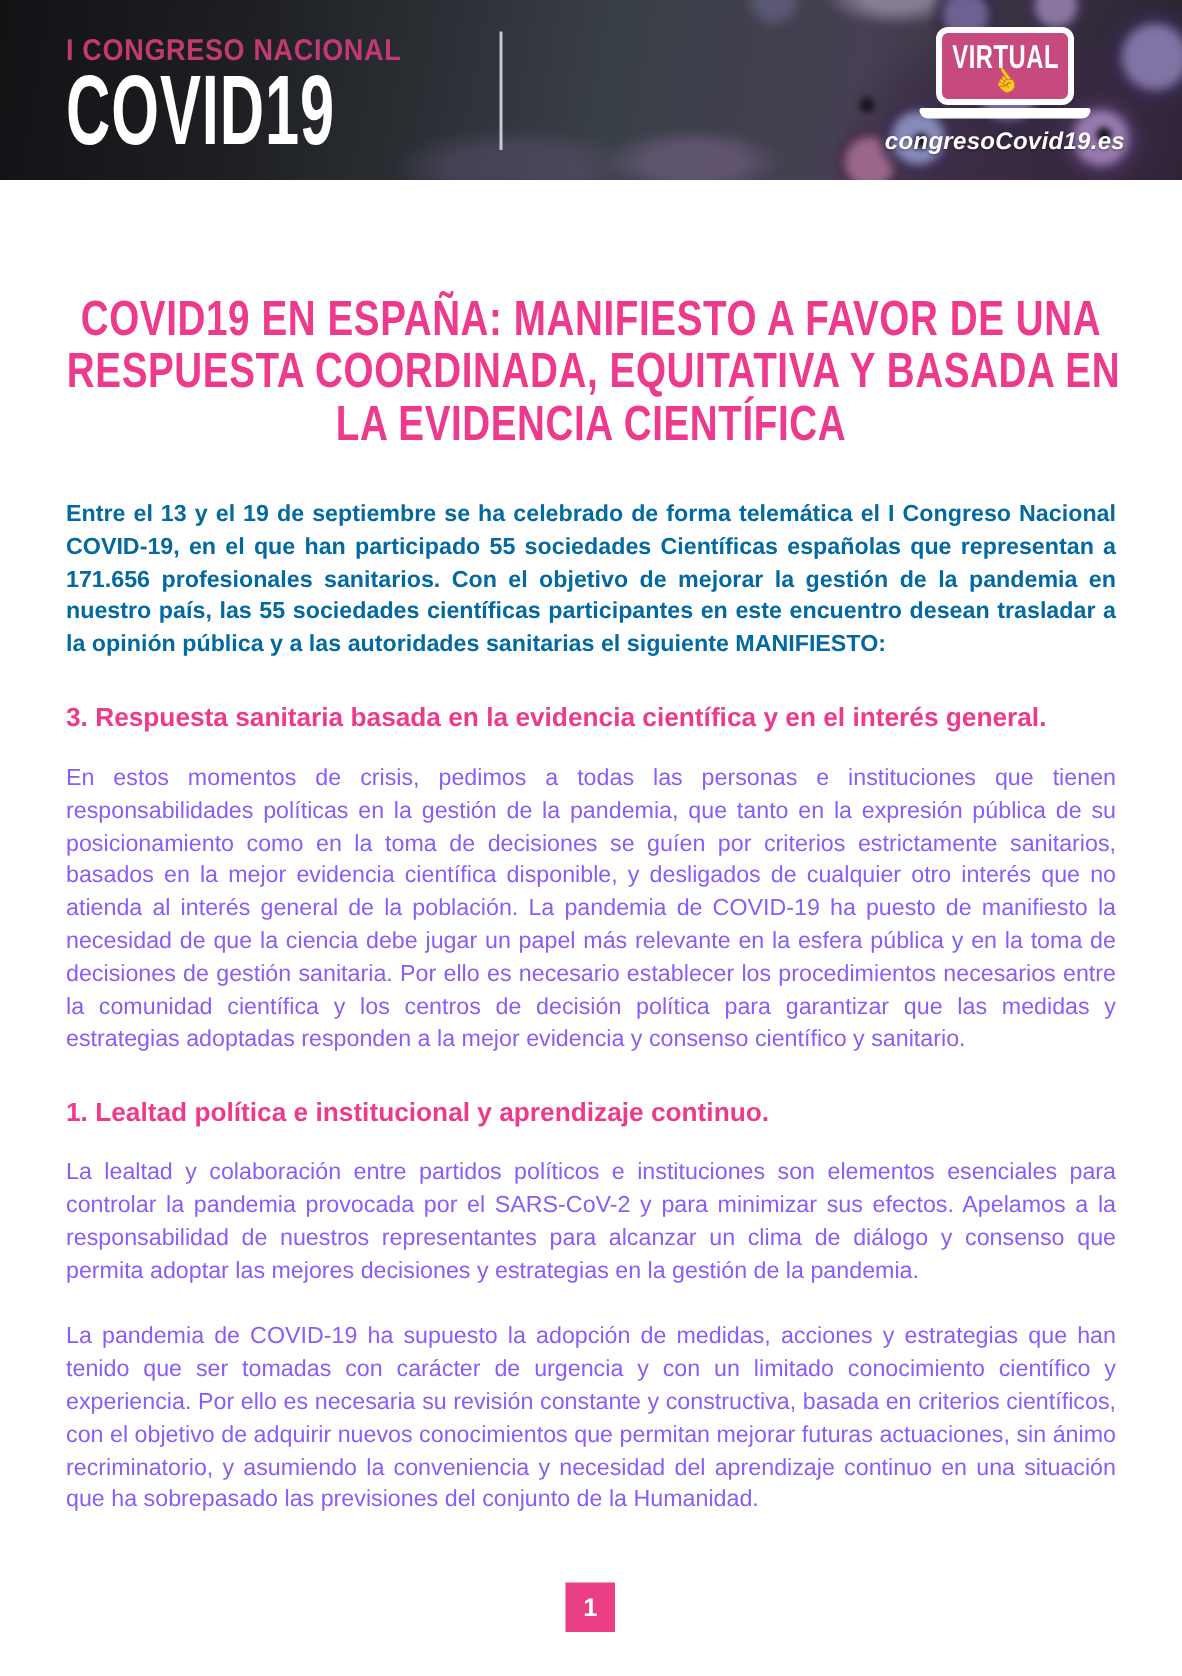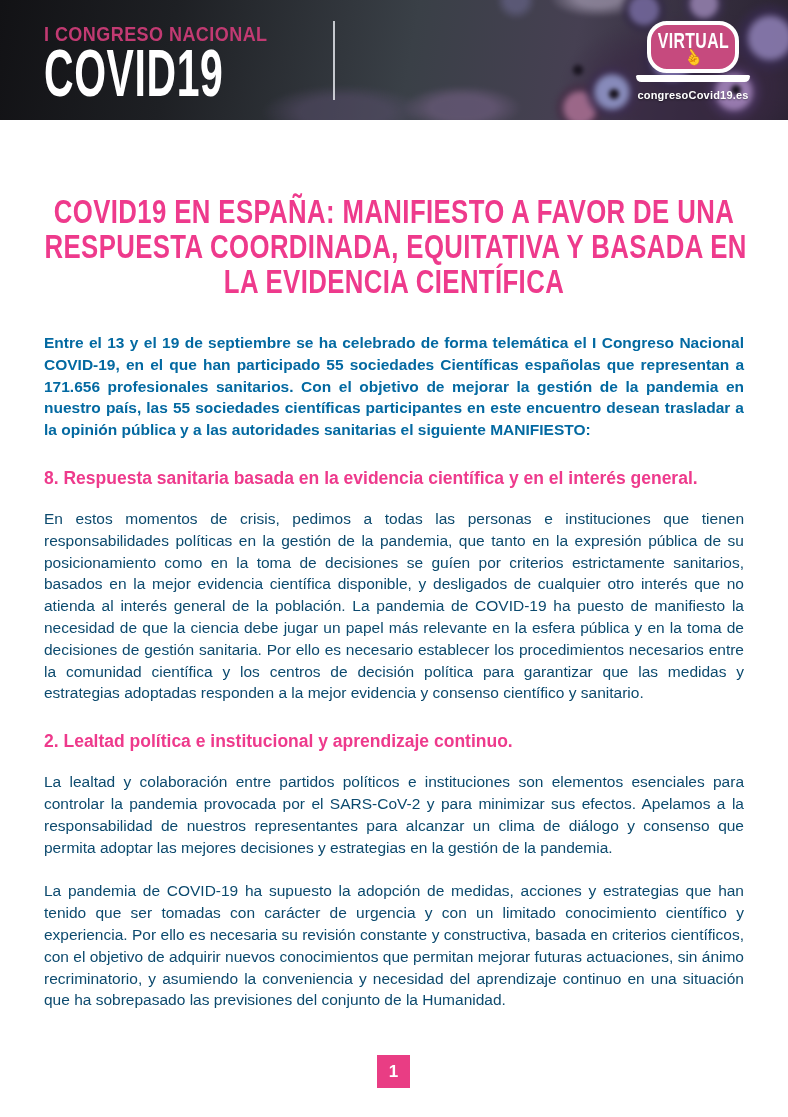--- a/index.html
+++ b/index.html
@@ -58,45 +58,46 @@
   }
   .dateline {
     color:#ffffff; font-weight:bold; font-size:17px; line-height:18px; margin-top:3px;
     transform:scaleX(.95); transform-origin:0 50%; white-space:nowrap;
   }
   .dateline .year { color:#c64a79; }
 
   .hero-badge { margin-left:auto; display:flex; flex-direction:column; align-items:center; padding:2px 14px 0 0; cursor:pointer; }
   .laptop { display:flex; flex-direction:column; align-items:center; }
   .laptop-screen {
-    width:92px; height:52px; background:#c64a7e; border:4px solid #ffffff; border-radius:20px;
+    width:92px; height:52px; background:#c64a7e; border:4px solid #ffffff; border-radius:8px;
     display:flex; flex-direction:column; align-items:center; justify-content:center; padding-top:1px;
   }
   .virtual-label {
     color:#fff; font-weight:bold; font-size:22px; line-height:18px; letter-spacing:.5px;
     transform:scaleX(.72); transform-origin:50% 50%;
   }
   .hand { color:#ffffff; font-size:15px; line-height:13px; transform:rotate(-35deg); margin-top:1px; }
   .laptop-base { width:114px; height:7px; background:#ffffff; border-radius:2px 2px 7px 7px; margin-top:2px; }
   .website {
-    color:#ffffff; font-weight:bold; font-size:11px; margin-top:7px; letter-spacing:.2px;
+    color:#ffffff; font-weight:bold; font-size:16px; margin-top:7px; letter-spacing:.2px;
     text-shadow:0 1px 2px rgba(0,0,0,.45);
+    font-style:italic;
   }
 
   
   .content { padding:0 44px; color:#3f3f3f; }
   .doc-title {
     margin:74px 0 33px; text-align:center; color:#ee3a8c; font-weight:bold;
     font-size:33px; line-height:35px;
   }
   .title-scale { display:block; width:128%; margin-left:-14%; transform:scaleX(.78); transform-origin:50% 50%; }
   .tline { display:block; letter-spacing:.5px; white-space:nowrap; }
 
   p.body-par {
-    font-size:15.5px; line-height:21.8px; text-align:justify; margin:0 0 22px; color:#0c4a6e;
+    font-size:15.5px; line-height:21.8px; text-align:justify; margin:0 0 22px; color:#8b5cf6;
   }
   p.intro { font-weight:bold; color:#0369a1; }
   h2.sec-heading {
     color:#ee3a8c; font-size:17.5px; line-height:20px; font-weight:bold; margin:27px 0 20px;
   }
 
   
   .pagebox {
     position:absolute; left:377px; top:1055px; width:33px; height:33px; background:#e93d84;
     display:flex; align-items:center; justify-content:center;
@@ -132,24 +133,24 @@
     <h1 class="doc-title">
       <span class="title-scale">
         <span class="tline">COVID19 EN ESPAÑA: MANIFIESTO A FAVOR DE UNA</span>
         <span class="tline">RESPUESTA COORDINADA, EQUITATIVA Y BASADA EN</span>
         <span class="tline">LA EVIDENCIA CIENTÍFICA</span>
       </span>
     </h1>
 
     <p class="body-par intro">Entre el 13 y el 19 de septiembre se ha celebrado de forma telemática el I Congreso Nacional COVID-19, en el que han participado 55 sociedades Científicas españolas que representan a 171.656 profesionales sanitarios. Con el objetivo de mejorar la gestión de la pandemia en nuestro país, las 55 sociedades científicas participantes en este encuentro desean trasladar a la opinión pública y a las autoridades sanitarias el siguiente MANIFIESTO:</p>
 
-    <h2 class="sec-heading">8. Respuesta sanitaria basada en la evidencia científica y en el interés general.</h2>
+    <h2 class="sec-heading">3. Respuesta sanitaria basada en la evidencia científica y en el interés general.</h2>
     <p class="body-par">En estos momentos de crisis, pedimos a todas las personas e instituciones que tienen responsabilidades políticas en la gestión de la pandemia, que tanto en la expresión pública de su posicionamiento como en la toma de decisiones se guíen por criterios estrictamente sanitarios, basados en la mejor evidencia científica disponible, y desligados de cualquier otro interés que no atienda al interés general de la población. La pandemia de COVID-19 ha puesto de manifiesto la necesidad de que la ciencia debe jugar un papel más relevante en la esfera pública y en la toma de decisiones de gestión sanitaria. Por ello es necesario establecer los procedimientos necesarios entre la comunidad científica y los centros de decisión política para garantizar que las medidas y estrategias adoptadas responden a la mejor evidencia y consenso científico y sanitario.</p>
 
-    <h2 class="sec-heading">2. Lealtad política e institucional y aprendizaje continuo.</h2>
+    <h2 class="sec-heading">1. Lealtad política e institucional y aprendizaje continuo.</h2>
     <p class="body-par">La lealtad y colaboración entre partidos políticos e instituciones son elementos esenciales para controlar la pandemia provocada por el SARS-CoV-2 y para minimizar sus efectos. Apelamos a la responsabilidad de nuestros representantes para alcanzar un clima de diálogo y consenso que permita adoptar las mejores decisiones y estrategias en la gestión de la pandemia.</p>
     <p class="body-par">La pandemia de COVID-19 ha supuesto la adopción de medidas, acciones y estrategias que han tenido que ser tomadas con carácter de urgencia y con un limitado conocimiento científico y experiencia. Por ello es necesaria su revisión constante y constructiva, basada en criterios científicos, con el objetivo de adquirir nuevos conocimientos que permitan mejorar futuras actuaciones, sin ánimo recriminatorio, y asumiendo la conveniencia y necesidad del aprendizaje continuo en una situación que ha sobrepasado las previsiones del conjunto de la Humanidad.</p>
 
   </main>
 
   <footer>
     <div class="pagebox">
       <span>1</span>
     </div>
   </footer>

